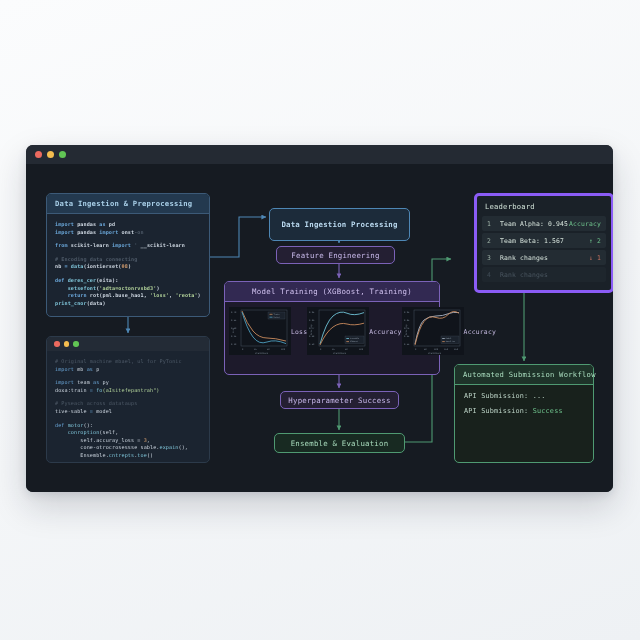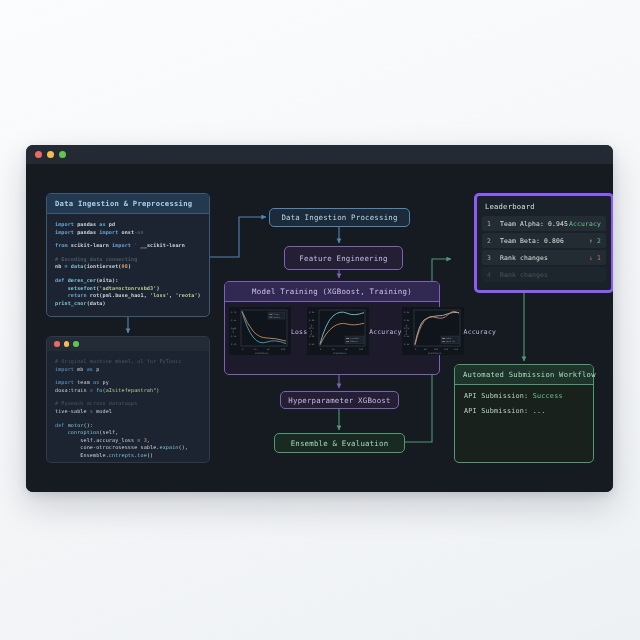--- a/index.html
+++ b/index.html
@@ -50,22 +50,22 @@
   
   .node{
     position:absolute;box-sizing:border-box;border-radius:5px;
     display:flex;align-items:center;justify-content:center;
     font-size:7.4px;letter-spacing:.2px;white-space:nowrap;
   }
   .n-blue{background:#1c2b3a;border:1px solid #4e87b5;color:#b9d8ee;}
   .n-purple{background:#241f33;border:1px solid #7b62b8;color:#c6b7e8;}
   .n-green{background:#182a22;border:1px solid #4f9a72;color:#a8dcbd;}
 
-  #nIngest{left:243px;top:44px;width:141px;height:19px;}
-  #nFeature{left:258px;top:82px;width:119px;height:24px;}
+  #nIngest{left:243px;top:44px;width:141px;height:33px;font-weight:bold;}
+  #nFeature{left:250px;top:82px;width:119px;height:18px;}
   #nHyper{left:254px;top:227px;width:119px;height:18px;}
   #nEnsemble{left:248px;top:269px;width:131px;height:20px;}
 
   
   #training{left:198px;top:117px;width:216px;height:94px;
     background:#1d1a2b;border:1px solid #7b62b8;}
   #training .card-head{background:#322952;color:#cfc0ee;border-bottom:1px solid #7b62b8;text-align:center;font-size:7.4px;}
   .charts{display:flex;justify-content:space-around;padding:5px 4px 0 4px;}
   .chartcell{display:flex;flex-direction:row;align-items:center;}
   .chartlabel{font-size:6.4px;color:#c3b8de;margin-top:2px;letter-spacing:.2px;}
@@ -175,21 +175,21 @@
           <div class="cl"><span class="kw">def </span><span class="fn">motor</span><span class="id">():</span></div>
           <div class="cl"><span class="id">    </span><span class="fn">conroption</span><span class="id">(self,</span></div>
           <div class="cl"><span class="id">        self.accuray_loss = </span><span class="nu">3</span><span class="id">,</span></div>
           <div class="cl"><span class="id">        cone-otrocrosessse sable.</span><span class="fn">expain</span><span class="id">(),</span></div>
           <div class="cl"><span class="id">        Ensemble.</span><span class="fn">cntrepts</span><span class="id">.</span><span class="fn">toe</span><span class="id">()</span></div>
         </div>
       </div>
 
       <div class="node n-blue" id="nIngest">Data Ingestion Processing</div>
       <div class="node n-purple" id="nFeature">Feature Engineering</div>
-      <div class="node n-purple" id="nHyper">Hyperparameter XGBoost</div>
+      <div class="node n-purple" id="nHyper">Hyperparameter Success</div>
       <div class="node n-green" id="nEnsemble">Ensemble &amp; Evaluation</div>
 
       <div class="card" id="training">
         <div class="card-head">Model Training (XGBoost, Training)</div>
         <div class="charts">
 
           <div class="chartcell">
             <svg width="62" height="48" viewBox="0 0 62 48">
               <rect x="0" y="0" width="62" height="48" fill="#10141b"></rect>
               <rect x="12" y="3" width="46" height="36" fill="none" stroke="#46525f" stroke-width=".5"></rect>
@@ -286,42 +286,42 @@
       <div class="card" id="leader">
         <div class="lb-title">Leaderboard</div>
 
         <div class="lb-row">
           <span class="lb-rank">1</span>
           <span class="lb-name">Team Alpha: 0.945</span>
           <span class="lb-tag">Accuracy</span>
         </div>
         <div class="lb-row">
           <span class="lb-rank">2</span>
-          <span class="lb-name">Team Beta: 0.806</span>
+          <span class="lb-name">Team Beta: 1.567</span>
           <span class="lb-tag up">↑ 2</span>
         </div>
         <div class="lb-row">
           <span class="lb-rank">3</span>
           <span class="lb-name">Rank changes</span>
           <span class="lb-tag down">↓ 1</span>
         </div>
         <div class="lb-row dim">
           <span class="lb-rank">4</span>
           <span class="lb-name">Rank changes</span>
           <span class="lb-tag"></span>
         </div>
       </div>
 
       <div class="card" id="workflow">
         <div class="card-head">Automated Submission Workflow</div>
         <div class="wf-line">
           <span>API Submission:</span>
-          <span class="ok">Success</span>
+          <span>...</span>
         </div>
         <div class="wf-line">
           <span>API Submission:</span>
-          <span>...</span>
+          <span class="ok">Success</span>
         </div>
       </div>
 
     </div>
   </div>
 </div>
 
 </body></html>

